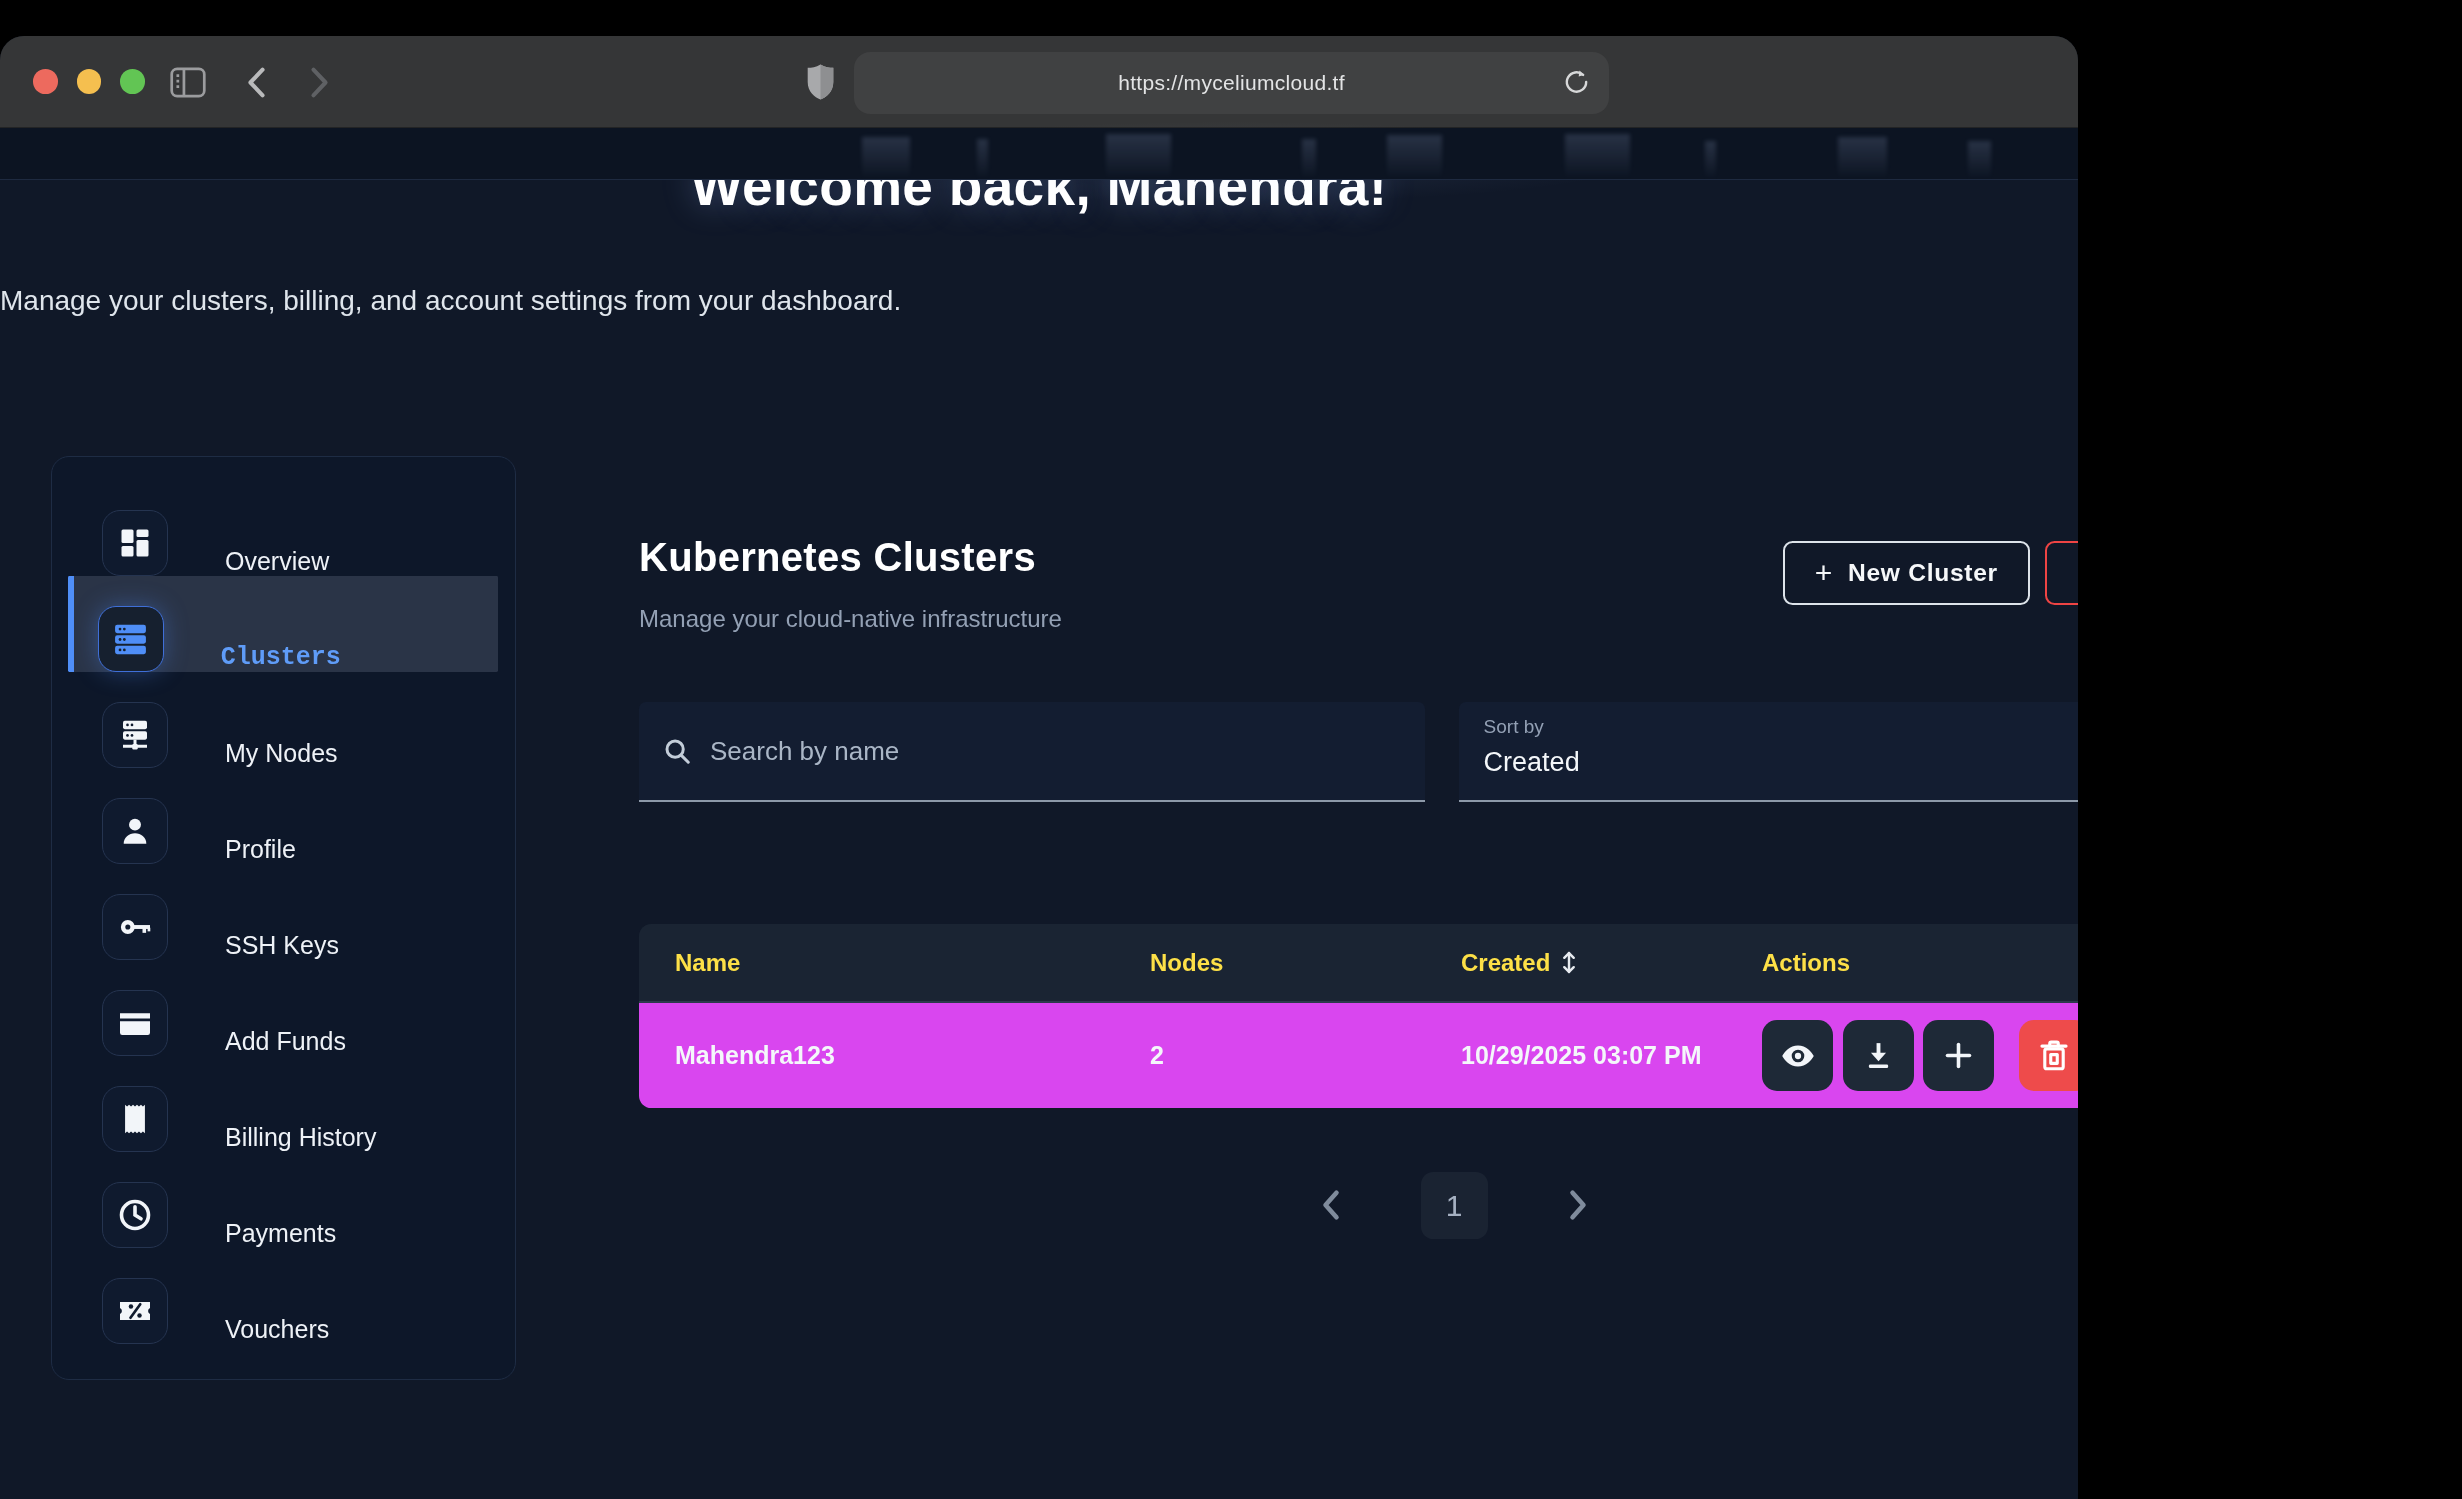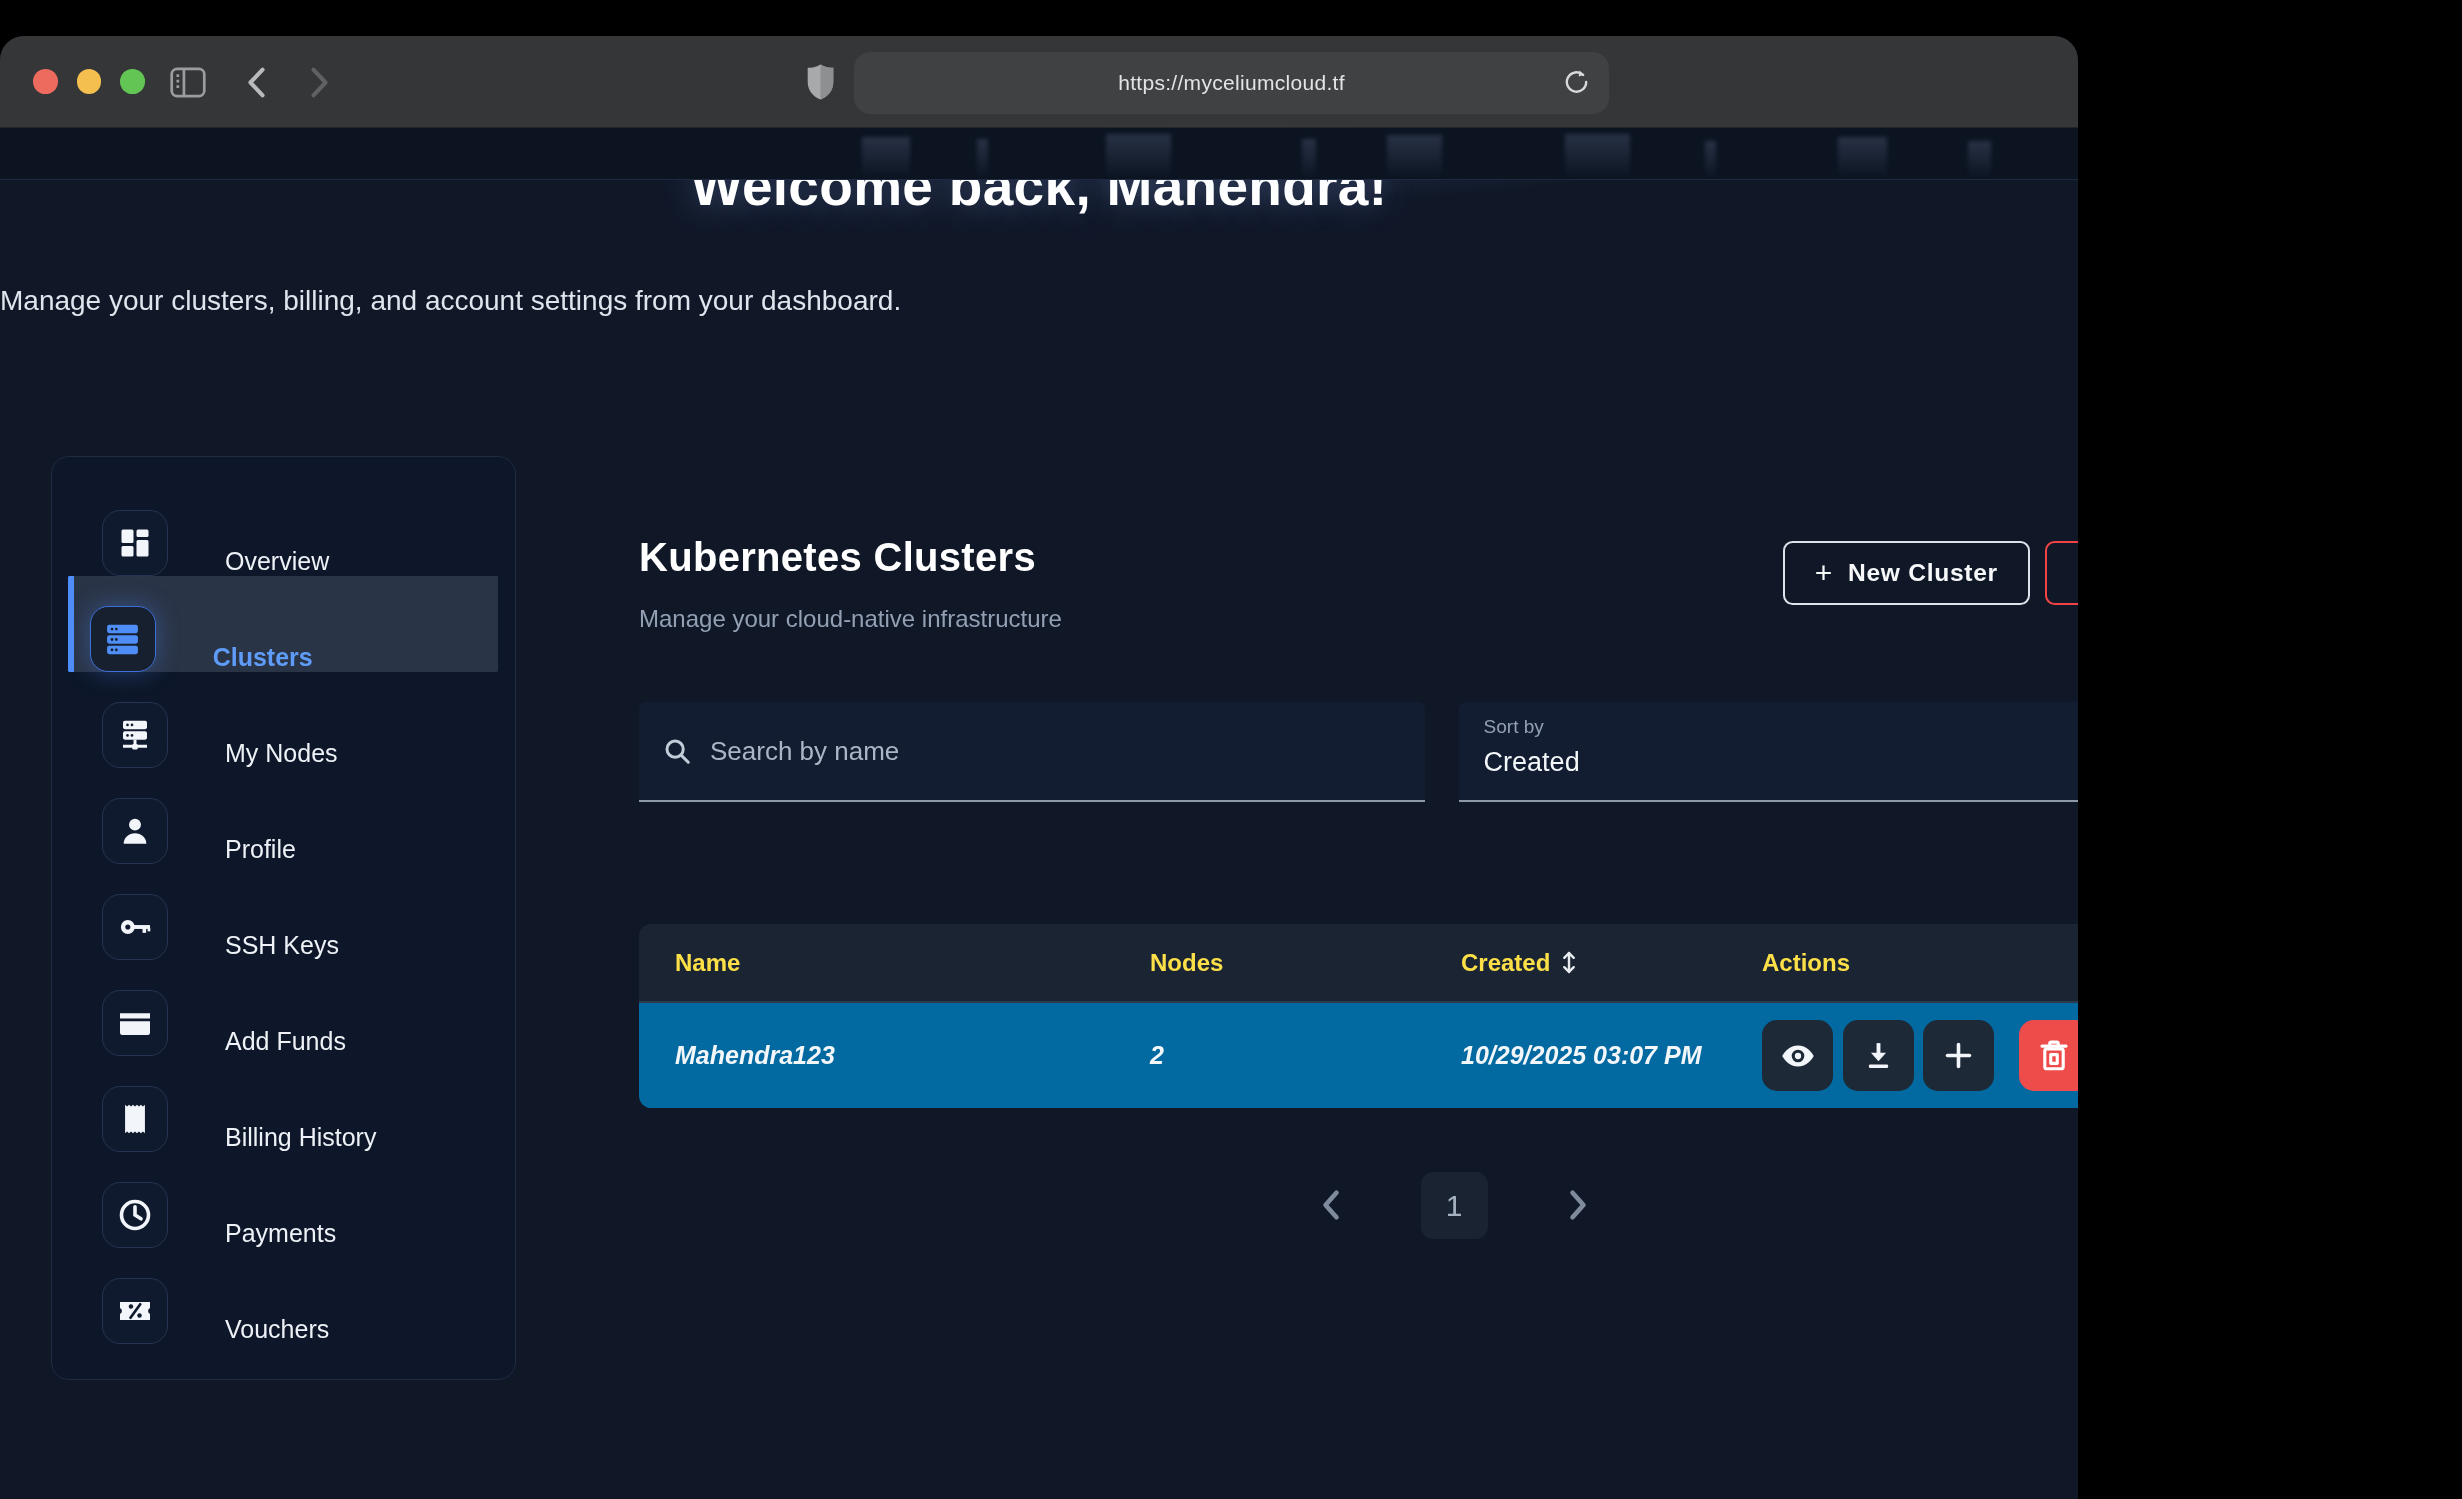--- a/index.html
+++ b/index.html
@@ -26,21 +26,21 @@
   .heroglow { position:absolute; left:820px; top:-6.8px; width:820px; height:82px; background:radial-gradient(ellipse at center, rgba(170,195,255,0.10), rgba(170,195,255,0) 70%); z-index:2; }
 
   .hero-title { position:absolute; top:26px; left:0; width:100%; text-align:center; color:#ffffff; font-size:55px; font-weight:700; letter-spacing:0.3px; z-index:1; text-shadow:0 0 31px rgba(150,180,255,.35); }
   .hero-sub { position:absolute; top:157px; left:0; width:100%; text-align:left; color:#dfe5ec; font-size:28px; z-index:1; }
 
   
   .sidebar { position:absolute; left:51px; top:328px; width:465px; height:924px; background:#0d1729; border:1.4px solid #1e2c44; border-radius:18px; padding:23px 0; z-index:2; }
   .side-item { position:relative; height:96px; display:flex; align-items:flex-end; padding-left:50px; cursor:pointer; }
   .icon-btn { width:66px; height:66px; border-radius:18px; background:#0f1a2e; border:1.4px solid #253450; display:flex; align-items:center; justify-content:center; color:#f2f5f9; flex:0 0 auto; }
   .side-label { margin-left:57px; font-size:25px; color:#eef2f7; font-weight:500; }
-  .side-item.active { background:#2a3447; margin:0 17px 0 15.7px; padding-left:16px; border-left:6.2px solid #4f8ef7; border-radius:1.4px; }
+  .side-item.active { background:#2a3447; margin:0 17px 0 15.7px; padding-left:24px; border-left:6.2px solid #4f8ef7; border-radius:1.4px;font-family:Liberation Mono, monospace; }
   .side-item.active .icon-btn { border-color:#3f6fd8; background:#16202f; box-shadow:0 0 23px rgba(80,140,250,.35); color:#4f8ef7; }
   .side-item.active .side-label { color:#5f9cf8; font-weight:700; }
 
   
   .main { position:absolute; left:639px; top:0; width:1630px; z-index:2; }
   .sec-head { position:absolute; top:407px; left:0; width:100%; }
   .sec-title { font-size:40px; font-weight:700; color:#ffffff; letter-spacing:0.3px; }
   .sec-sub { margin-top:24.6px; font-size:24px; color:#93a0b4; }
   .head-actions { position:absolute; right:0; top:5.5px; display:flex; gap:15px; }
   .btn { height:64px; border-radius:9.6px; display:flex; align-items:center; justify-content:center; gap:15px; font-size:24.6px; font-weight:700; padding:0 30px; cursor:pointer; background:transparent; letter-spacing:0.7px; }
@@ -53,21 +53,21 @@
   .search input::placeholder { color:#aab6c6; }
   .sort { position:absolute; left:820px; top:0; width:810px; height:100px; background:#131d31; border-bottom:2.1px solid #8d99a9; border-radius:6.8px 6.8px 0 0; padding:13.7px 0 0 24.6px; cursor:pointer; }
   .sort-label { font-size:19px; color:#93a0b4; }
   .sort-value { margin-top:9.6px; font-size:27px; color:#f4f7fa; }
   .caret { position:absolute; right:29px; top:42px; width:0; height:0; border-left:11.6px solid transparent; border-right:11.6px solid transparent; border-top:15px solid #a7b1c0; }
 
   
   .tablebox { position:absolute; top:796px; left:0; width:1630px; border-radius:12.3px; background:#151f2e; overflow:hidden; }
   .thead { display:grid; grid-template-columns:475px 311px 301px 1fr; align-items:center; height:77px; background:#1a2433; padding-left:36px; }
   .th { font-size:24px; font-weight:700; color:#fde047; display:flex; align-items:center; gap:9.6px; }
-  .trow { display:grid; grid-template-columns:475px 311px 301px 1fr; align-items:center; height:107px; padding-left:36px; border-top:2.1px solid #2c3a4d; background:#0369a1;font-style:italic; }
+  .trow { display:grid; grid-template-columns:475px 311px 301px 1fr; align-items:center; height:107px; padding-left:36px; border-top:2.1px solid #2c3a4d; background:#d946ef; }
   .td { font-size:25px; font-weight:700; color:#f4f7fa; }
   .actions { display:flex; align-items:center; gap:9.6px; }
   .act-btn { width:71px; height:71px; border-radius:15px; background:#1e2937; border:none; display:flex; align-items:center; justify-content:center; color:#f2f5f9; cursor:pointer; }
   .act-btn.danger { background:#ee4b4b; margin-left:15px; color:#ffffff; }
 
   
   .pager { position:absolute; top:1044px; left:0; width:1630px; display:flex; align-items:center; justify-content:center; gap:75px; }
   .pg-chev { color:#7f8b9c; cursor:pointer; }
   .pg-num { width:67px; height:67px; border-radius:12.3px; background:#1a2332; color:#a6b1c2; font-size:30px; display:flex; align-items:center; justify-content:center; cursor:pointer; }
 </style>

